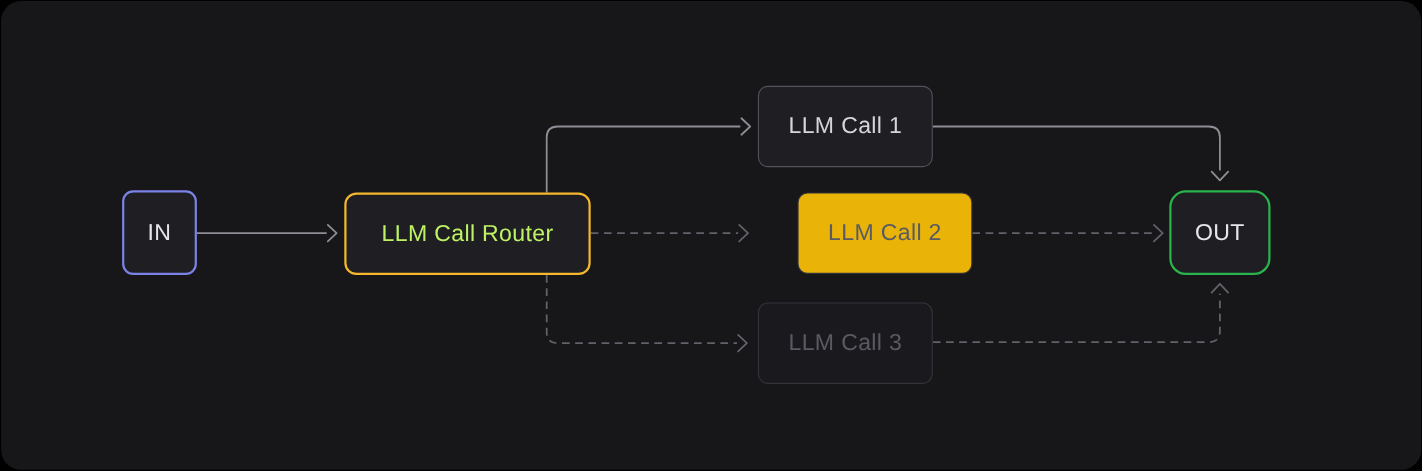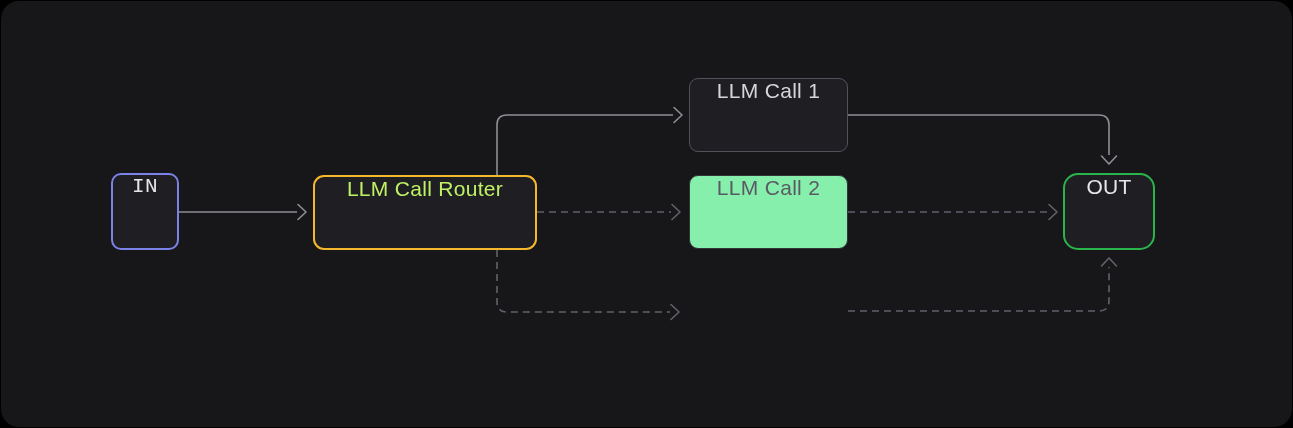--- a/index.html
+++ b/index.html
@@ -25,28 +25,28 @@
   .edges {
     position: absolute;
     left: 0; top: 0;
     width: 1293px; height: 428px;
     pointer-events: none;
   }
   .node {
     position: absolute;
     box-sizing: border-box;
     display: flex;
-    align-items: flex-start;
+    align-items: center;
     justify-content: center;
     font-size: 21px;
     font-weight: 500;
     letter-spacing: 0.3px;
     white-space: nowrap;
   }
-  .node-in     { left: 111px; top: 173px; width: 68px;  height: 77px; border: 2px solid; border-radius: 10px; font-family: Liberation Mono, monospace; }
+  .node-in     { left: 111px; top: 173px; width: 68px;  height: 77px; border: 2px solid; border-radius: 10px; }
   .node-router { left: 313px; top: 175px; width: 224px; height: 75px; border: 2px solid; border-radius: 11px; }
   .node-call1  { left: 689px; top: 78px;  width: 159px; height: 74px; border: 1.5px solid; border-radius: 9px; }
   .node-call2  { left: 689px; top: 175px; width: 159px; height: 74px; border: 1.2px solid; border-radius: 9px; }
   .node-call3  { left: 689px; top: 275px; width: 159px; height: 74px; border: 1.2px solid; border-radius: 9px; }
   .node-out    { left: 1063px; top: 173px; width: 92px; height: 77px; border: 2px solid; border-radius: 15px; }
   .edge { fill: none; stroke-width: 1.6; }
   .edge.dashed { stroke-dasharray: 7 5; }
   .arrowhead { fill: none; stroke-width: 1.6; stroke-linecap: round; stroke-linejoin: round; }
 </style>
 </head>
@@ -84,21 +84,24 @@
   </div>
 
   <div class="node node-router" style="border-color: rgb(245, 184, 45); background: rgb(30, 30, 35); color: #bef264;">
     <span>LLM Call Router</span>
   </div>
 
   <div class="node node-call1" style="border-color: rgb(82, 82, 91); background: rgb(30, 30, 35); color: rgb(214, 214, 218);">
     <span>LLM Call 1</span>
   </div>
 
-  <div class="node node-call2" style="border-color: rgb(51, 51, 58); background: #86efac; color: rgb(90, 90, 100);">
+  <div class="node node-call2" style="border-color: rgb(51, 51, 58); background: #eab308; color: rgb(90, 90, 100); margin-left: 36px;">
     <span>LLM Call 2</span>
   </div>
 
+  <div class="node node-call3" style="border-color: rgb(51, 51, 58); background: rgb(26, 26, 30); color: rgb(90, 90, 100);">
+    <span>LLM Call 3</span>
+  </div>
 
   <div class="node node-out" style="border-color: rgb(42, 181, 76); background: rgb(30, 30, 35); color: rgb(230, 230, 234);">
     <span>OUT</span>
   </div>
 </div>
 
 </body></html>

